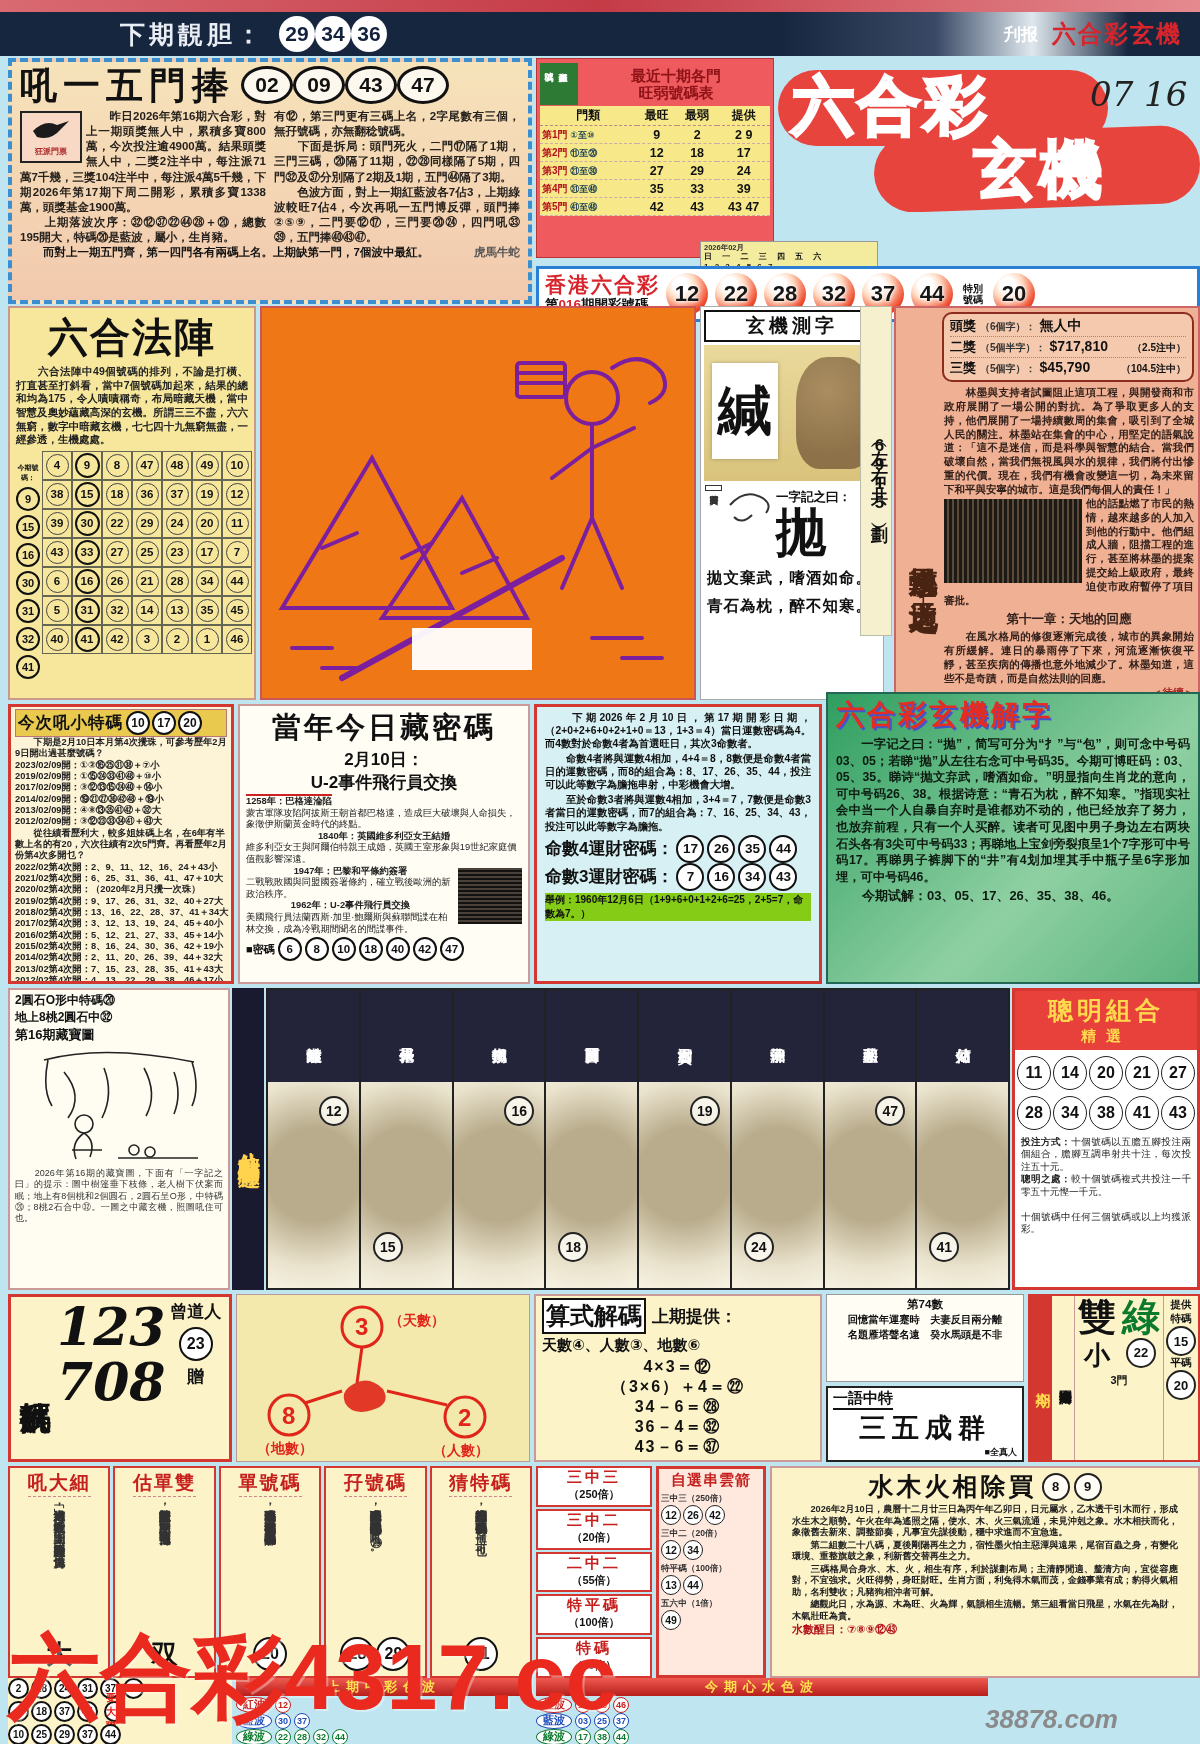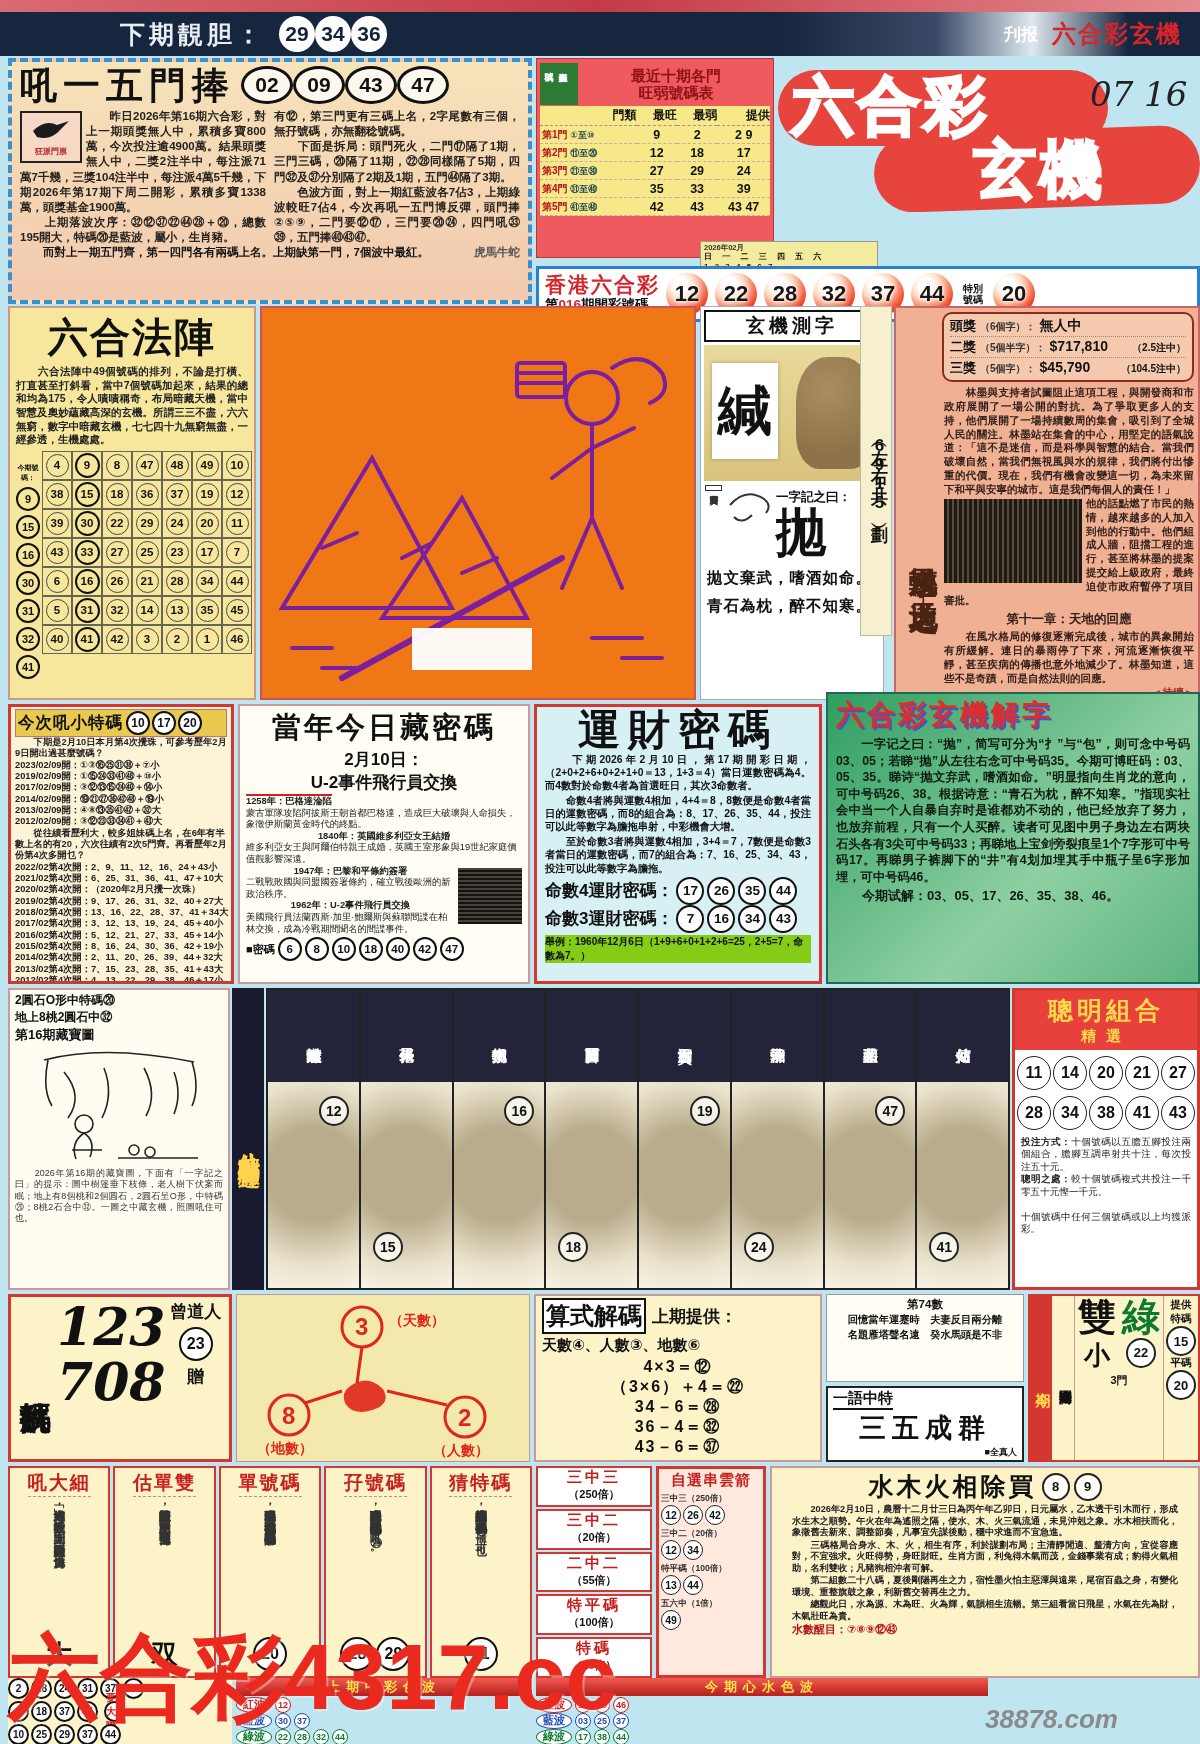--- a/index.html
+++ b/index.html
@@ -29,21 +29,21 @@
   #stamp .st{font-size:8px;font-weight:700;color:#a22;}
   #headline .foot{font-size:11.5px;font-weight:600;display:flex;justify-content:space-between;}
   #headline .sign{color:#555;}
   
   #hottable{left:536px;top:58px;width:238px;height:200px;background:#ef5a5e;border:1px solid #b33;padding:3px;}
   #hottable .hd{display:flex;gap:4px;align-items:center;height:44px;}
   .seal{width:34px;height:38px;background:#2d7a35;color:#fff;font-size:9px;font-weight:700;display:flex;gap:1px;padding:2px;}
   .seal span{writing-mode:vertical-rl;text-orientation:upright;letter-spacing:1px;}
   #hottable .ttl{flex:1;text-align:center;color:#8e1216;font-weight:900;font-size:15px;line-height:1.15;}
   #hottable table{width:100%;border-collapse:collapse;background:#f7e98a;}
-  #hottable th{font-size:12px;padding:1px 0;border-bottom:1px dashed #b88;text-align:right;}
+  #hottable th{font-size:12px;padding:1px 0;border-bottom:1px dashed #b88;}
   #hottable td{font-size:12.5px;font-weight:700;text-align:center;padding:1.5px 0;border-bottom:1px dashed #caa;}
   #hottable td.gate{font-size:10px;color:#b3131a;font-weight:900;text-align:left;padding-left:2px;}
   #hottable td.gate small{color:#245;font-size:9px;}
   
   #masthead{left:778px;top:56px;width:422px;height:156px;text-align:center;}
   #masthead .blob1,#masthead .blob2{position:absolute;background:#e8443e;border-radius:60px;}
   #masthead .blob1{left:0;top:14px;width:330px;height:76px;}
   #masthead .blob2{left:96px;top:74px;width:326px;height:78px;transform:rotate(-2deg);}
   #masthead .l1,#masthead .l2{position:absolute;font-weight:900;color:#e33b33;-webkit-text-stroke:3px #fff;
       font-family:"DejaVu Serif","Liberation Serif",serif;letter-spacing:4px;}
@@ -716,21 +716,20 @@
           <span class="ob">10</span>
           <span class="ob">18</span>
           <span class="ob">40</span>
           <span class="ob">42</span>
           <span class="ob">47</span>
         </span>
     </div>
   </div>
 
   <div class="sec" id="yuncai">
-    <div class="ttl">運財密碼</div>
     <p>　　下期2026年2月10日，第17期開彩日期，（2+0+2+6+0+2+1+0＝13，1+3＝4）當日運數密碼為4。而4數對於命數4者為首選旺日，其次3命數者。</p>
     <p>　　命數4者將與運數4相加，4+4＝8，8數便是命數4者當日的運數密碼，而8的組合為：8、17、26、35、44，投注可以此等數字為膽拖串射，中彩機會大增。</p>
     <p>　　至於命數3者將與運數4相加，3+4＝7，7數便是命數3者當日的運數密碼，而7的組合為：7、16、25、34、43，投注可以此等數字為膽拖。</p>
     <div class="mline">
       <span>命數4運財密碼：</span>
       <span style="display:flex;gap:3px;">
           <span class="ob">17</span>
           <span class="ob">26</span>
           <span class="ob">35</span>
           <span class="ob">44</span>
@@ -1020,22 +1019,22 @@
 
   <div class="sec" id="shuimu">
     <div class="ttl">
       <span class="t">水木火相除買</span>
       <span style="display:flex;gap:4px;">
           <span class="oball">8</span>
           <span class="oball">9</span>
         </span>
     </div>
     <p>　　2026年2月10日，農曆十二月廿三日為丙午年乙卯日，日元屬水，乙木透干引木而行，形成水生木之順勢。午火在年為遙照之隔，使水、木、火三氣流通，未見沖剋之象。水木相扶而化，象徵舊去新來、調整節奏，凡事宜先謀後動，穩中求進而不宜急進。</p>
+    <p>　　第二組數二十八碼，夏後剛陽再生之力，宿性墨火怕主惡潭與遠果，尾宿百蟲之身，有變化環境、重整旗鼓之象，利新舊交替再生之力。</p>
     <p>　　三碼格局合身水、木、火，相生有序，利於謀劃布局；主清靜閒適、釐清方向，宜從容應對，不宜強求。火旺得勢，身旺財旺。生肖方面，利兔得木氣而茂，金錢事業有成；豹得火氣相助，名利雙收；凡豬狗相沖者可解。</p>
-    <p>　　第二組數二十八碼，夏後剛陽再生之力，宿性墨火怕主惡潭與遠果，尾宿百蟲之身，有變化環境、重整旗鼓之象，利新舊交替再生之力。</p>
     <p>　　總觀此日，水為源、木為旺、火為輝，氣韻相生流暢。第三組看當日飛星，水氣在先為財，木氣壯旺為貴。</p>
     <p class="hot">水數醒目：⑦⑧⑨⑫㊸</p>
   </div>
 
   <div class="sec wavebox" id="waves-left">
     <div class="wavebar">上期中彩色波</div>
     <div class="waverow red">
         <span class="wl">紅波</span>
         <span style="display:contents;"><span>12</span></span>
       </div>

